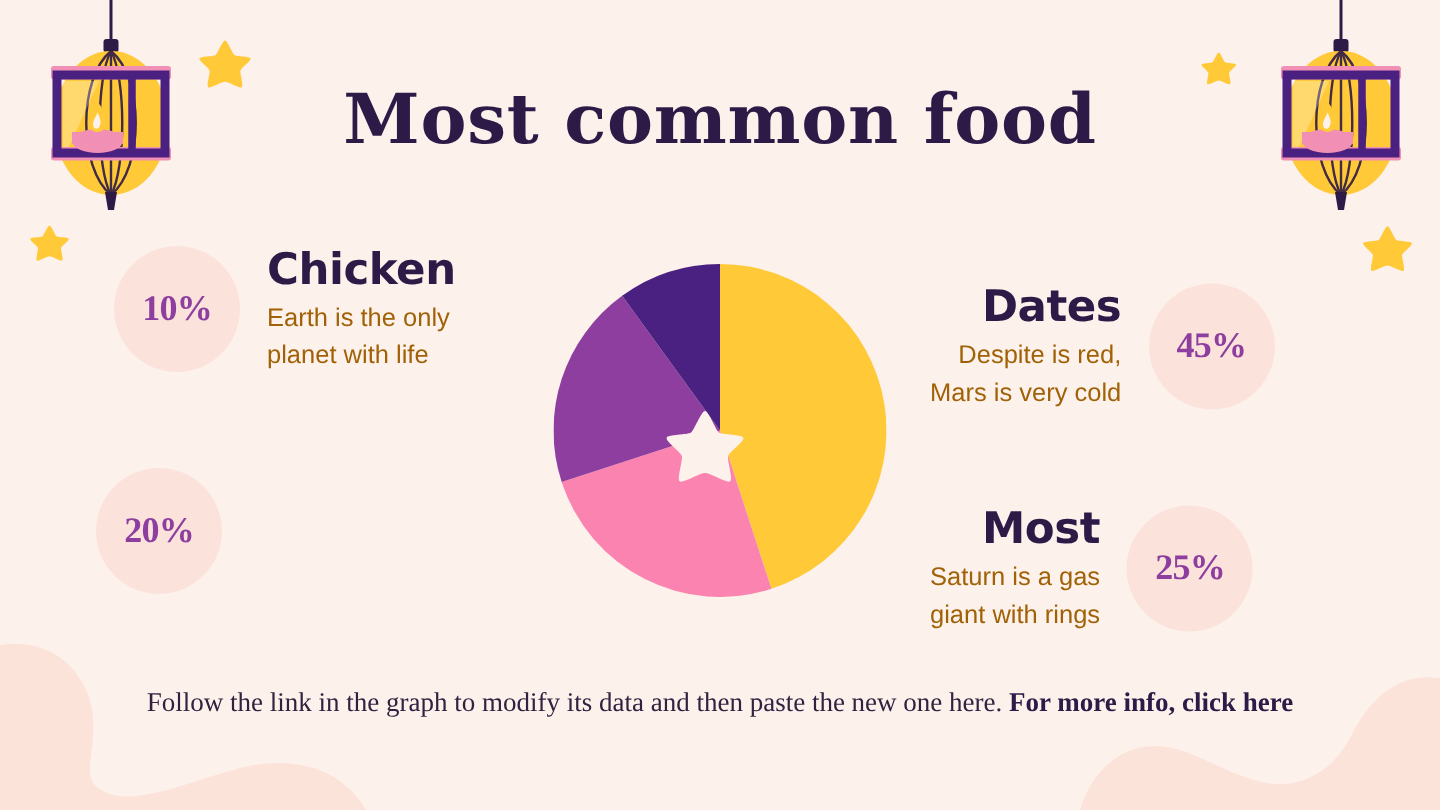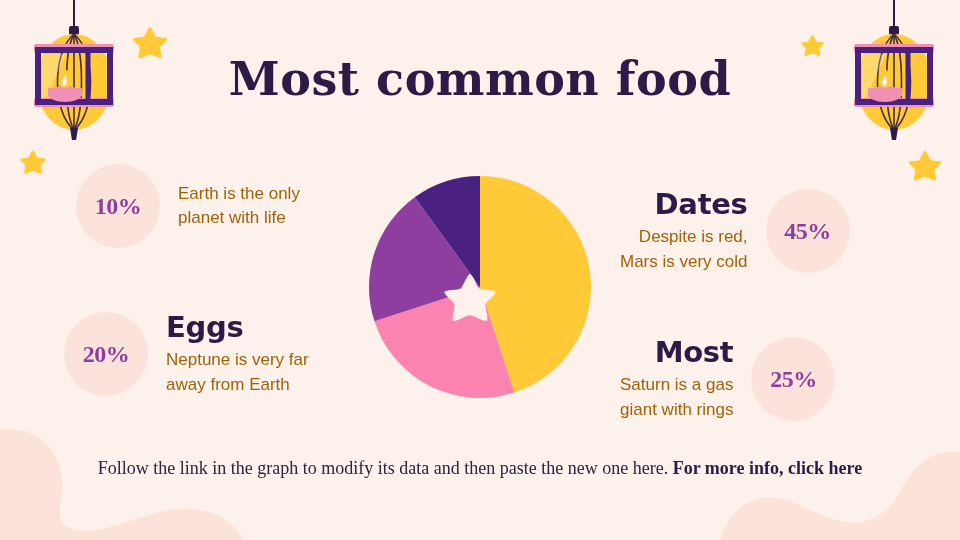--- a/index.html
+++ b/index.html
@@ -215,33 +215,29 @@
         </g>
       <path d="M101,98 C103.4,98 108.2,110.8 110.3,112.4 C112.4,114.1 125.9,113.5 126.6,115.9 C127.4,118.2 117.2,125.5 116.4,128.1 C115.7,130.6 119.9,143.4 117.8,144.9 C115.8,146.4 104.6,139.3 101,139.3 C97.4,139.3 86.2,146.4 84.2,144.9 C82.1,143.4 86.3,130.6 85.6,128.1 C84.8,125.5 74.6,118.2 75.4,115.9 C76.1,113.5 89.6,114.1 91.7,112.4 C93.8,110.8 98.6,98 101,98 Z" fill="#FDF1EC"></path>
     </svg>
   </div>
 
   <div class="stat stat-left" id="stat-chicken">
     <div class="pct-circle">
       <span class="pct-text">10%</span>
     </div>
     <div class="stat-text stat-text-left">
+      <div class="stat-heading">Chicken</div>
       <div class="stat-body">Earth is the only
 planet with life</div>
     </div>
   </div>
 
   <div class="stat stat-left" id="stat-eggs">
     <div class="pct-circle">
       <span class="pct-text">20%</span>
-    </div>
-    <div class="stat-text stat-text-left">
-      <div class="stat-heading">Eggs</div>
-      <div class="stat-body">Neptune is very far
-away from Earth</div>
     </div>
   </div>
 
   <div class="stat stat-right" id="stat-dates">
     <div class="stat-text stat-text-right">
       <div class="stat-heading">Dates</div>
       <div class="stat-body">Despite is red,
 Mars is very cold</div>
     </div>
     <div class="pct-circle">

